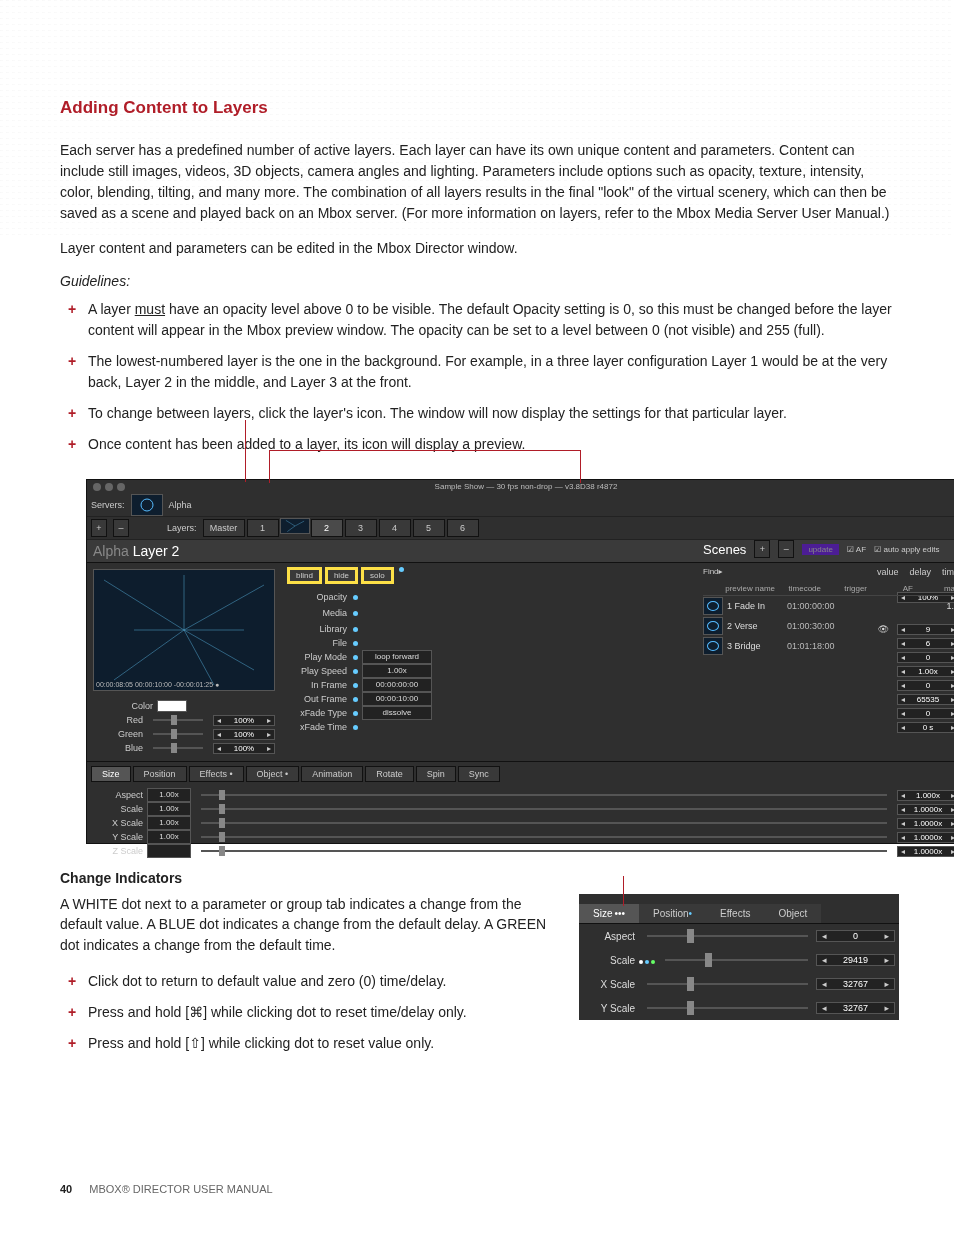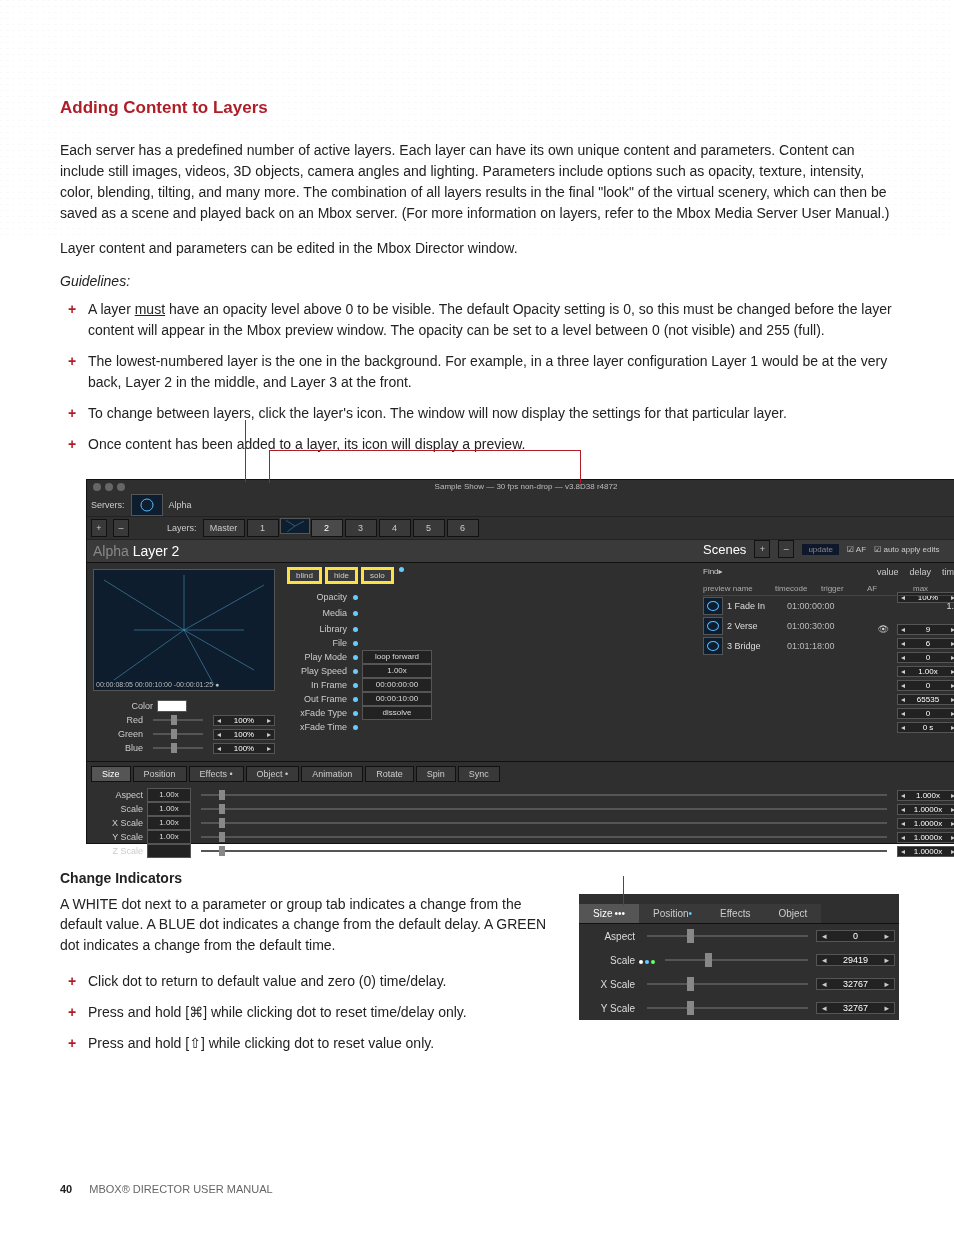--- a/index.html
+++ b/index.html
@@ -51,21 +51,21 @@
 .sizep{padding:2px 6px}
 .sizep .prow .n{width:50px}
 .slider{flex:1;height:2px;background:#555;position:relative;margin:0 6px}
 .slider::after{content:'';position:absolute;width:6px;height:10px;background:#888;top:-4px;left:18px}
 .sc-pane{position:absolute;top:58px;right:6px;width:256px}
 .sc-h{font-size:13px;color:#fff}
 .sc-top{display:flex;align-items:center;gap:8px;height:22px}
 .sc-top .cb{font-size:8px;color:#ccc}
 .sc-hdr{display:flex;color:#aaa;font-size:8px;padding:2px 0;border-bottom:1px solid #444}
 .sc-hdr span:nth-child(1){flex:1}
-.sc-hdr span{width:46px;text-align:left}
+.sc-hdr span{width:46px;text-align:right}
 .sc-row{display:flex;align-items:center;height:20px;gap:4px;font-size:9px;color:#ddd}
 .sc-row .ic{width:18px;height:16px;background:#0e1e2e;border:1px solid #555;position:relative}
 .sc-row .ic::after{content:'';position:absolute;inset:3px;border-radius:50%;border:1px solid #5bf}
 .sc-row .pn{flex:1}
 .sc-row .tc{color:#bbb;width:60px}
 
 
 h3.ci{font-size:14px;margin:0 0 8px}
 .cols{display:flex;gap:22px;align-items:flex-start}
 .cols .txt{flex:1}
@@ -385,21 +385,21 @@
             <span>▸</span>
           </span>
         </div>
       </div>
 
    <div class="sc-pane">
      <div class="sc-top">
        <span class="sc-h">Scenes</span>
        <span class="tabnum" style="width:14px">+</span>
        <span class="tabnum" style="width:14px">–</span>
-       <span class="b" style="background:#0f172a;padding:1px 6px;font-size:8px;color:#888">update</span>
+       <span class="b" style="background:#4c1d95;padding:1px 6px;font-size:8px;color:#888">update</span>
        <span class="cb">☑ <span>AF</span></span>
        <span class="cb">☑ <span>auto apply edits</span></span>
      </div>
      <div class="sc-top">
           <span class="cb">Find▸</span>
         </div>
      <div class="sc-hdr" id="schdr">
           <span>preview name</span>
           <span>timecode</span>
           <span>trigger</span>

